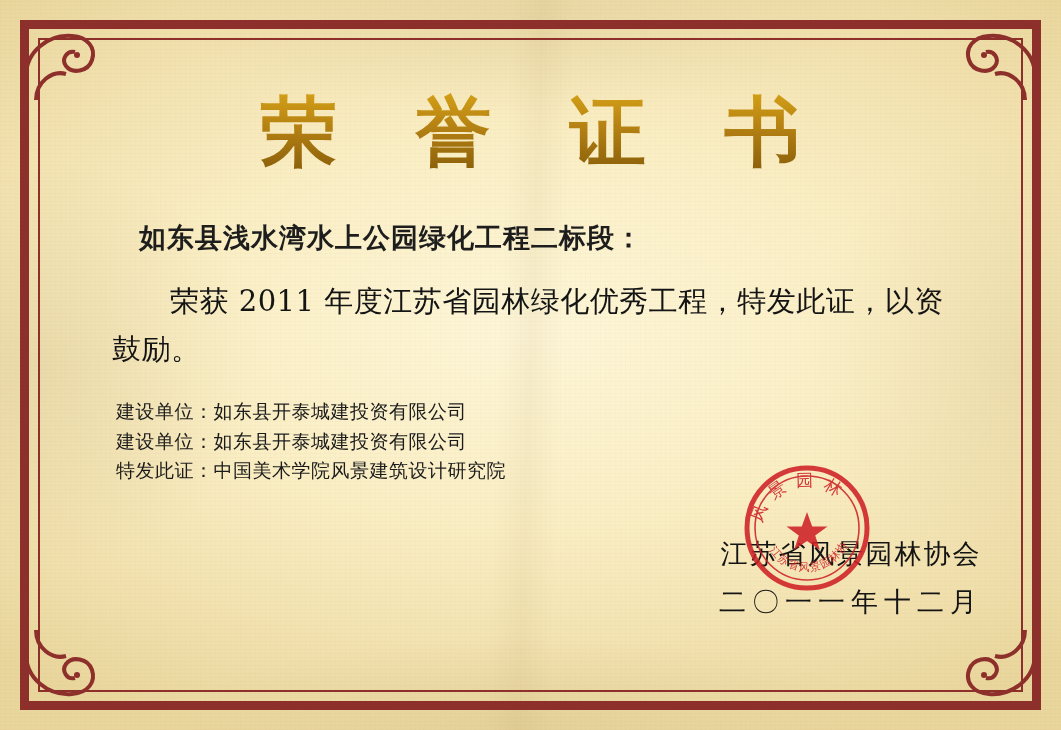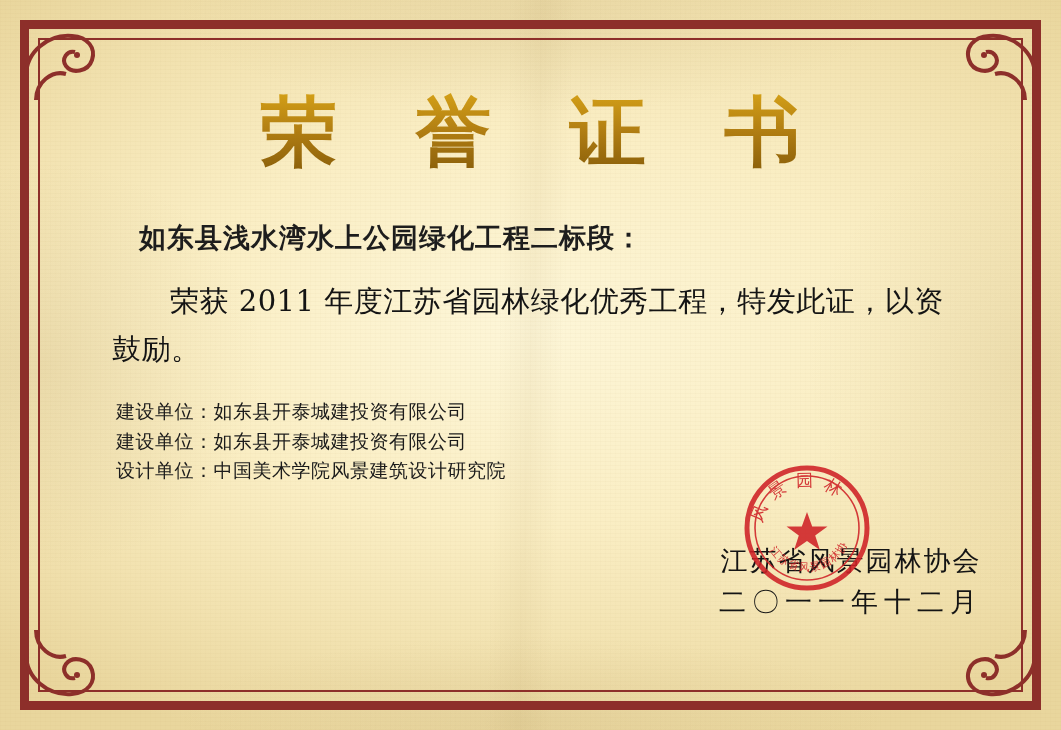--- a/index.html
+++ b/index.html
@@ -125,21 +125,21 @@
     text-align: center;
     font-family: "DejaVu Serif", serif;
     color: #141414;
   }
   #issuer {
     font-size: 27px;
     letter-spacing: 2px;
     white-space: nowrap;
   }
   #issue-date {
-    margin-top: 5px;
+    margin-top: 12px;
     font-size: 27px;
     letter-spacing: 6px;
     white-space: nowrap;
   }
 
   
   #seal {
     position: absolute;
     right: 128px;
     bottom: 78px;
@@ -206,21 +206,21 @@
     <div id="body-text">荣获 2011 年度江苏省园林绿化优秀工程，特发此证，以资鼓励。</div>
 
     <div id="units">
       <div class="unit-row">
         <span class="unit-label">建设单位：</span><span class="unit-value">如东县开泰城建投资有限公司</span>
       </div>
       <div class="unit-row">
         <span class="unit-label">建设单位：</span><span class="unit-value">如东县开泰城建投资有限公司</span>
       </div>
       <div class="unit-row">
-        <span class="unit-label">设计单位：</span><span class="unit-value">中国美术学院风景建筑设计研究院</span>
+        <span class="unit-label">特发此证：</span><span class="unit-value">中国美术学院风景建筑设计研究院</span>
       </div>
     </div>
 
     <div id="signature-block">
       <div id="issuer">江苏省风景园林协会</div>
       <div id="issue-date">二〇一一年十二月</div>
     </div>
 
     <svg id="seal" viewBox="0 0 132 132">
       <circle cx="66" cy="66" r="60" fill="none" stroke="#cf2126" stroke-width="5"></circle>

